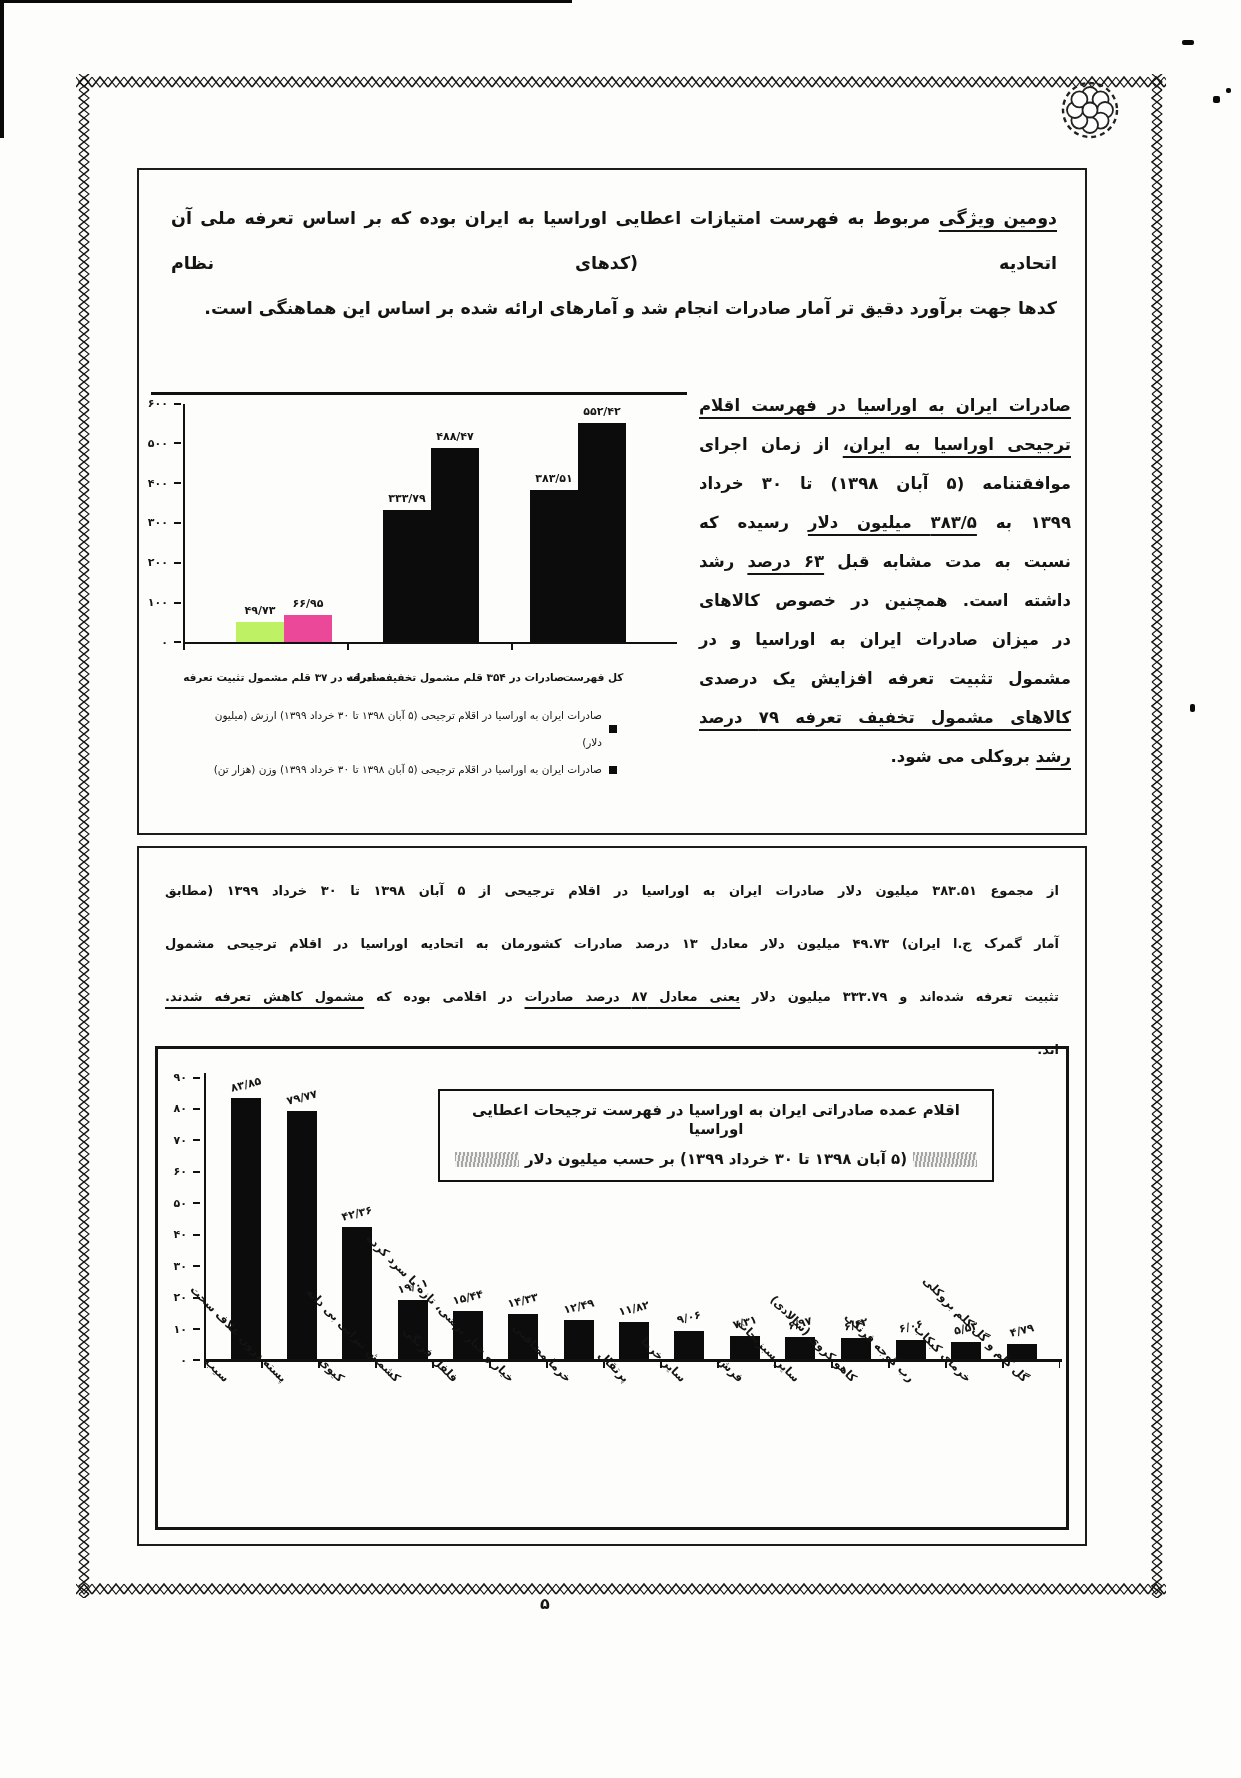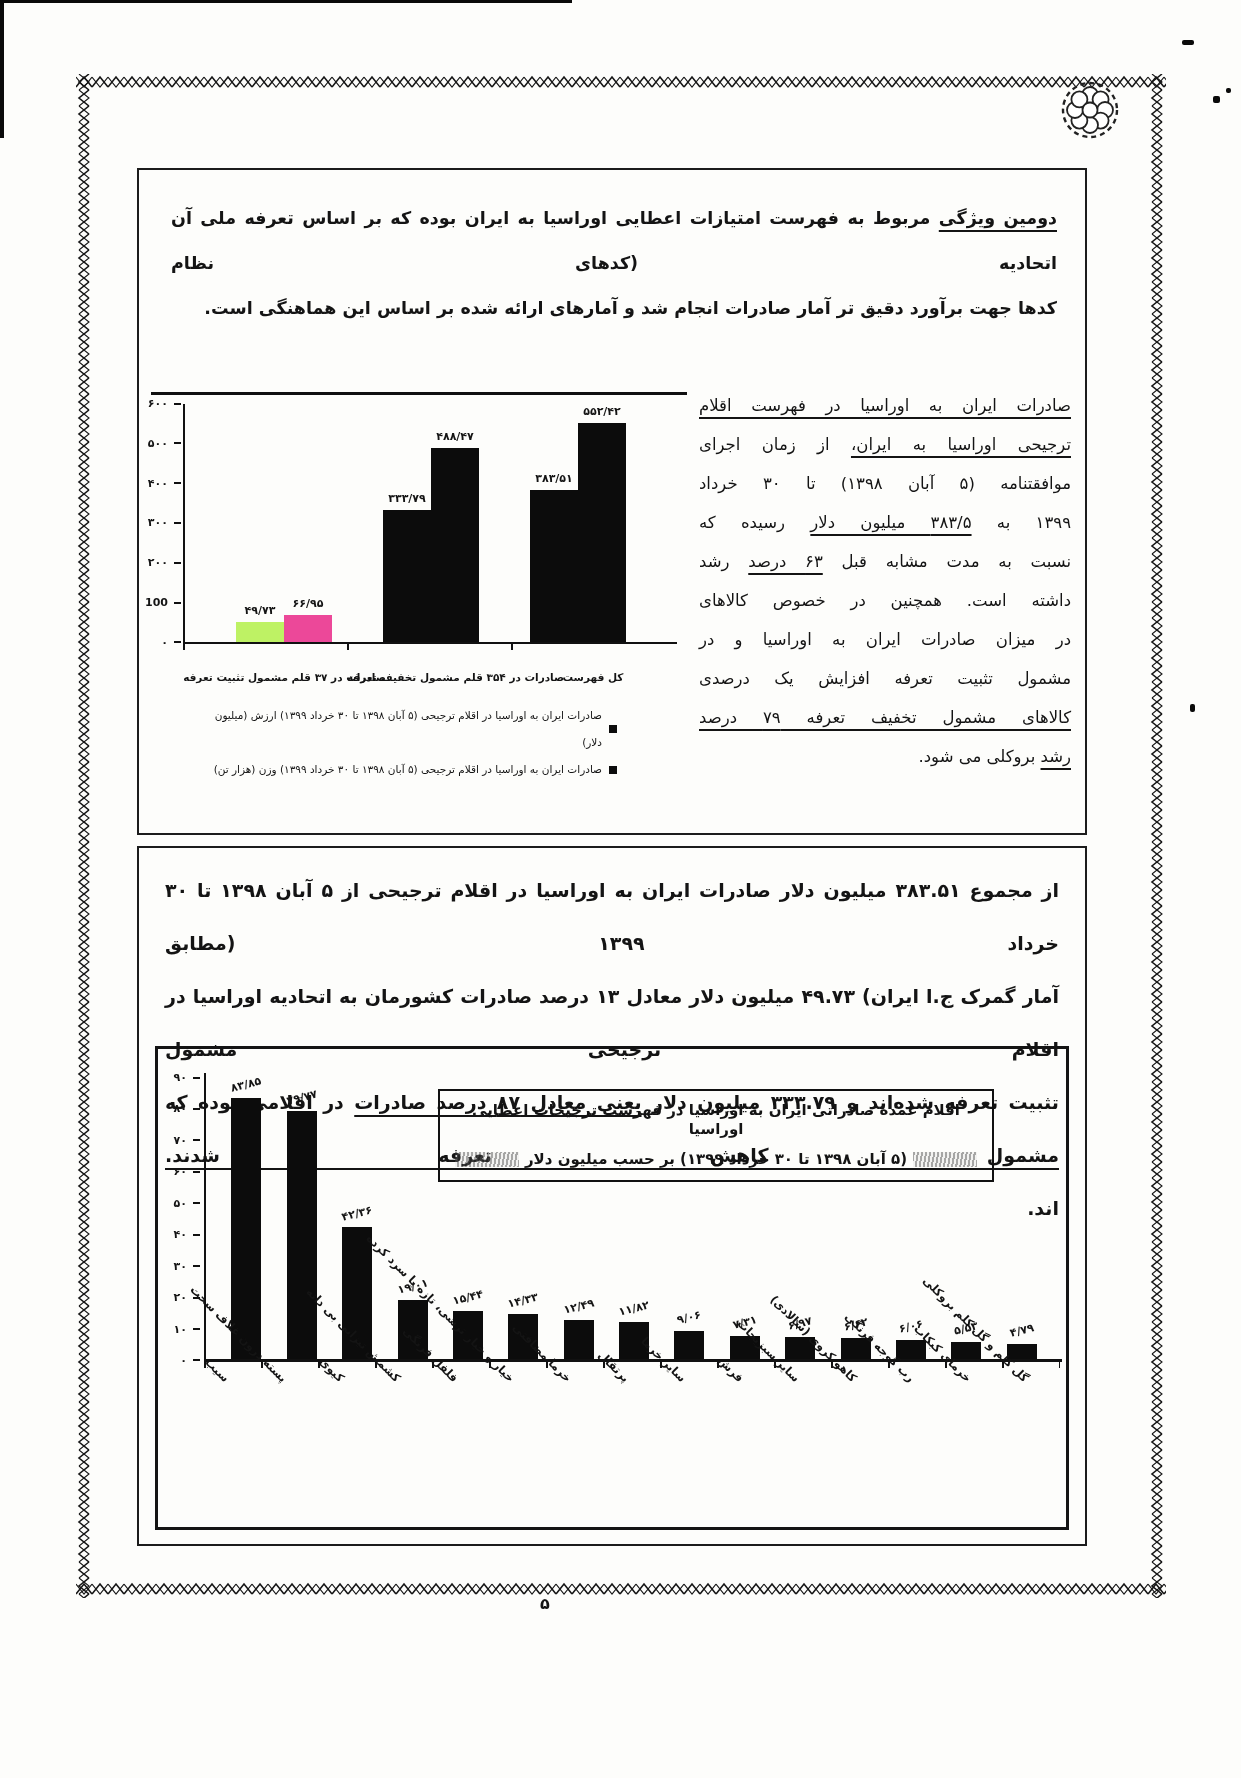--- a/index.html
+++ b/index.html
@@ -15,23 +15,23 @@
   .frame{position:absolute;border:2px solid #1c1c1c;background:transparent;}
   #box-a{left:137px;top:168px;width:946px;height:663px;}
   #box-b{left:137px;top:846px;width:946px;height:696px;}
   
   .para{position:absolute;direction:rtl;}
   .tline{text-align:justify;text-align-last:justify;direction:rtl;white-space:normal;}
   .tline.last{text-align-last:right;}
   .u{text-decoration:underline;text-decoration-thickness:1.5px;text-underline-offset:6px;}
   #para-top{top:26px;right:28px;left:32px;font-size:17.5px;font-weight:bold;}
   #para-top .tline{line-height:45px;}
-  #side-text{top:216px;right:14px;width:372px;font-size:16.5px;font-weight:normal;}
+  #side-text{top:216px;right:14px;width:372px;font-size:16.5px;font-weight:bold;}
   #side-text .tline{line-height:39px;}
-  #para-mid{top:16px;right:26px;left:26px;font-size:19px;font-weight:bold;}
+  #para-mid{top:16px;right:26px;left:26px;font-size:13px;font-weight:bold;}
   #para-mid .tline{line-height:53px;}
   
   #c1{position:absolute;left:8px;top:210px;width:548px;height:400px;}
   #c1-topline{position:absolute;left:4px;right:8px;top:12px;height:3px;background:#101010;}
   #c1-plot{position:absolute;left:36px;top:24px;width:492px;height:238px;
            border-left:2px solid #111;border-bottom:2px solid #111;
            display:flex;align-items:flex-end;justify-content:space-evenly;}
   .c1-group{display:flex;align-items:flex-end;}
   .c1-bar{position:relative;width:48px;background:#0c0c0c;}
   .c1-val{position:absolute;bottom:calc(100% + 5px);left:50%;transform:translateX(-50%);
@@ -149,21 +149,21 @@
         </div>
         <div class="yl">
           <span>۳۰۰</span>
           <i></i>
         </div>
         <div class="yl">
           <span>۲۰۰</span>
           <i></i>
         </div>
         <div class="yl">
-          <span>100</span>
+          <span>۱۰۰</span>
           <i></i>
         </div>
         <div class="yl">
           <span>۰</span>
           <i></i>
         </div>
       </div>
     <div id="c1-plot">
         <div class="c1-group">
           <div class="c1-bar" style="height: 20px; background: #bef264;">

